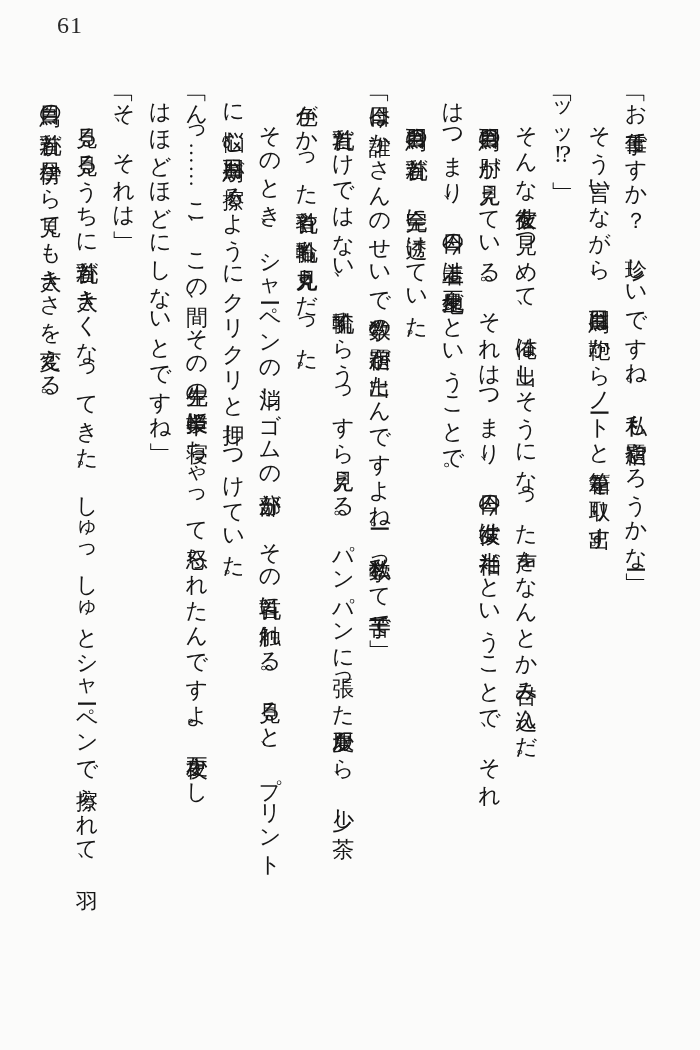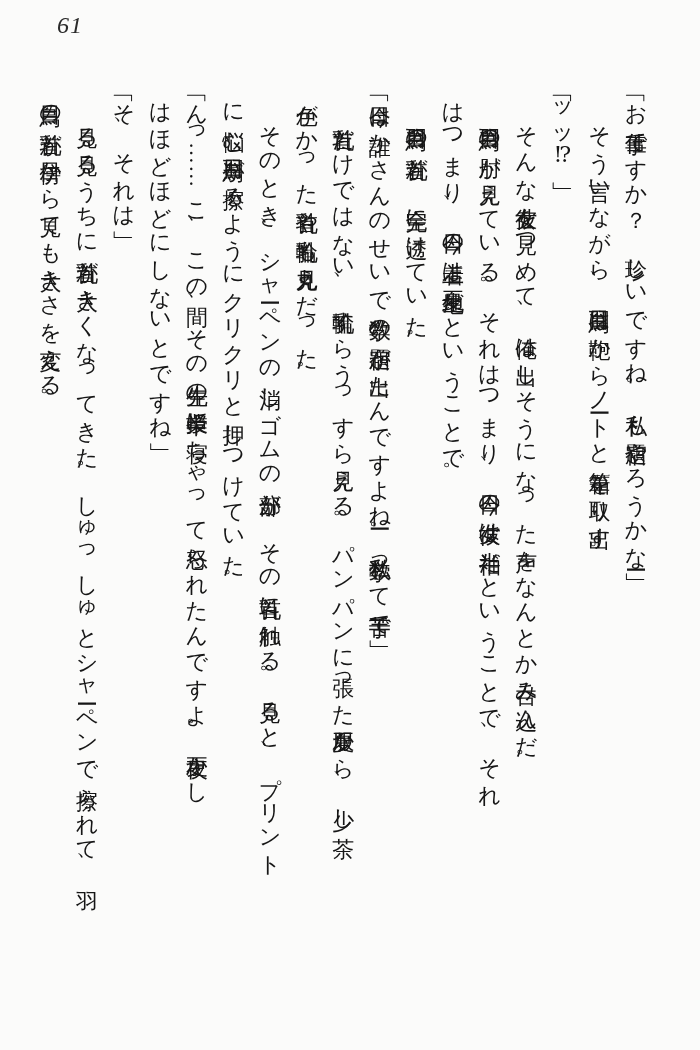--- a/index.html
+++ b/index.html
@@ -15,21 +15,20 @@
     width: 700px;
     height: 1050px;
     background: #fbfbfa;
     font-family: "Liberation Serif", "DejaVu Serif", serif;
   }
   .page-number {
     position: absolute;
     top: 12px;
     left: 57px;
     font-size: 24px;
-    font-style: italic;
     color: #2a2a2a;
     letter-spacing: 1px;
     text-align: center;
   }
   .text-block {
     position: absolute;
     top: 88px;
     right: 46px;
     width: 622px;
     height: 880px;

